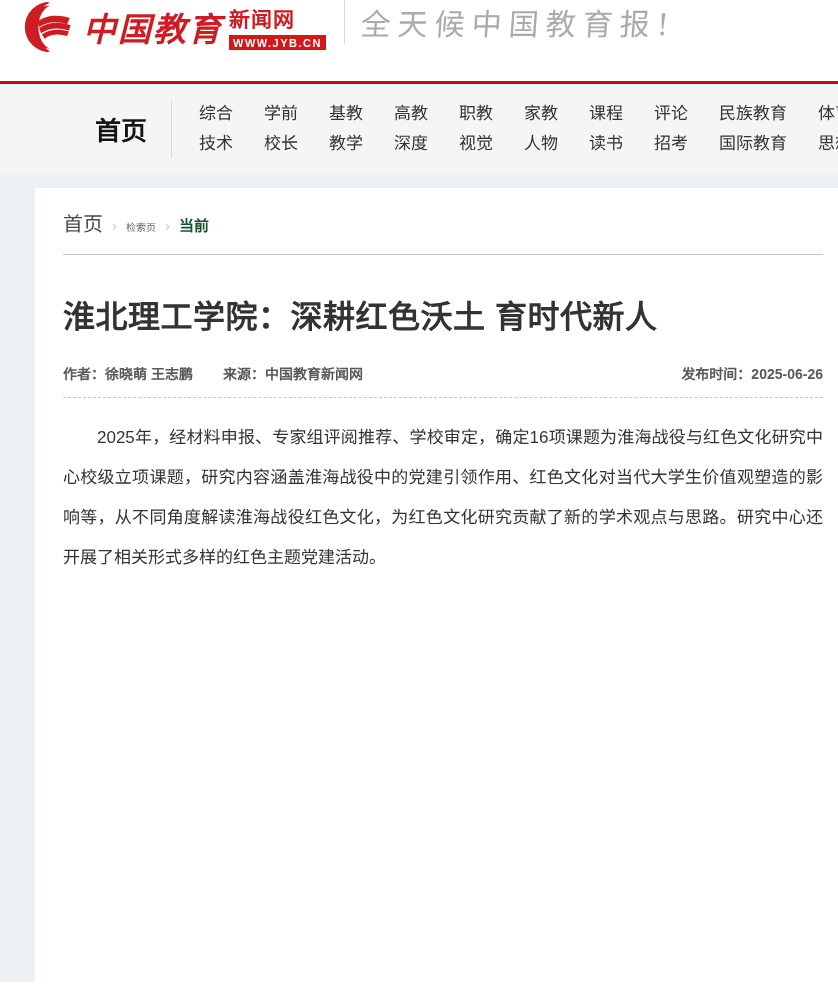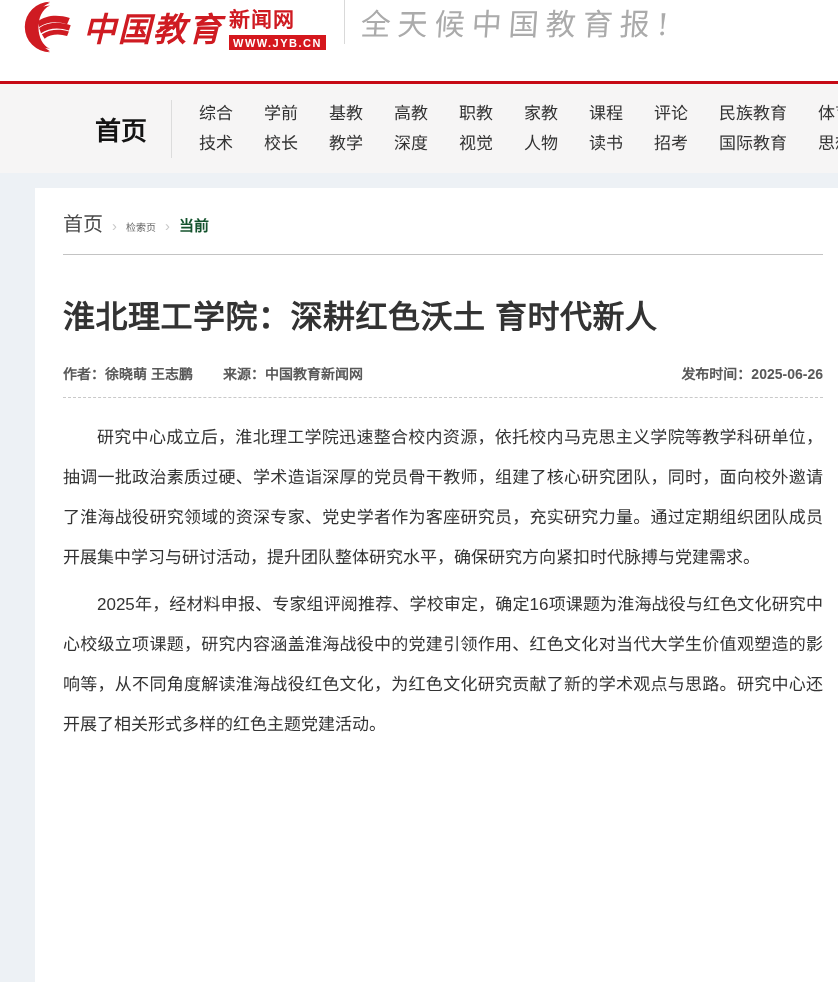--- a/index.html
+++ b/index.html
@@ -244,19 +244,18 @@
 
     <div class="article-meta">
       <span class="meta-author">作者：徐晓萌 王志鹏</span>
       <span class="meta-source">来源：中国教育新闻网</span>
       <span class="meta-publish">发布时间：2025-06-26</span>
     </div>
 
     <hr class="meta-rule">
 
     <div class="article-body">
-      <p>研究中心成立后，淮北理工学院迅速整合校内资源，依托校内马克思主义学院等教学科研单位，抽调一批政治素质过硬、学术造诣深厚的党员骨干教师，组建了核心研究团队，同时，面向校外邀请了淮海战役研究领域的资深专家、党史学者作为客座研究员，充实研究力量。通过定期组织团队成员开展集中学习与研讨活动，提升团队整体研究水平，确保研究方向紧扣时代脉搏与党建需求。</p>
       <p>2025年，经材料申报、专家组评阅推荐、学校审定，确定16项课题为淮海战役与红色文化研究中心校级立项课题，研究内容涵盖淮海战役中的党建引领作用、红色文化对当代大学生价值观塑造的影响等，从不同角度解读淮海战役红色文化，为红色文化研究贡献了新的学术观点与思路。研究中心还开展了相关形式多样的红色主题党建活动。</p>
 
     </div>
 
   </div>
 </div>
 
 </body></html>

